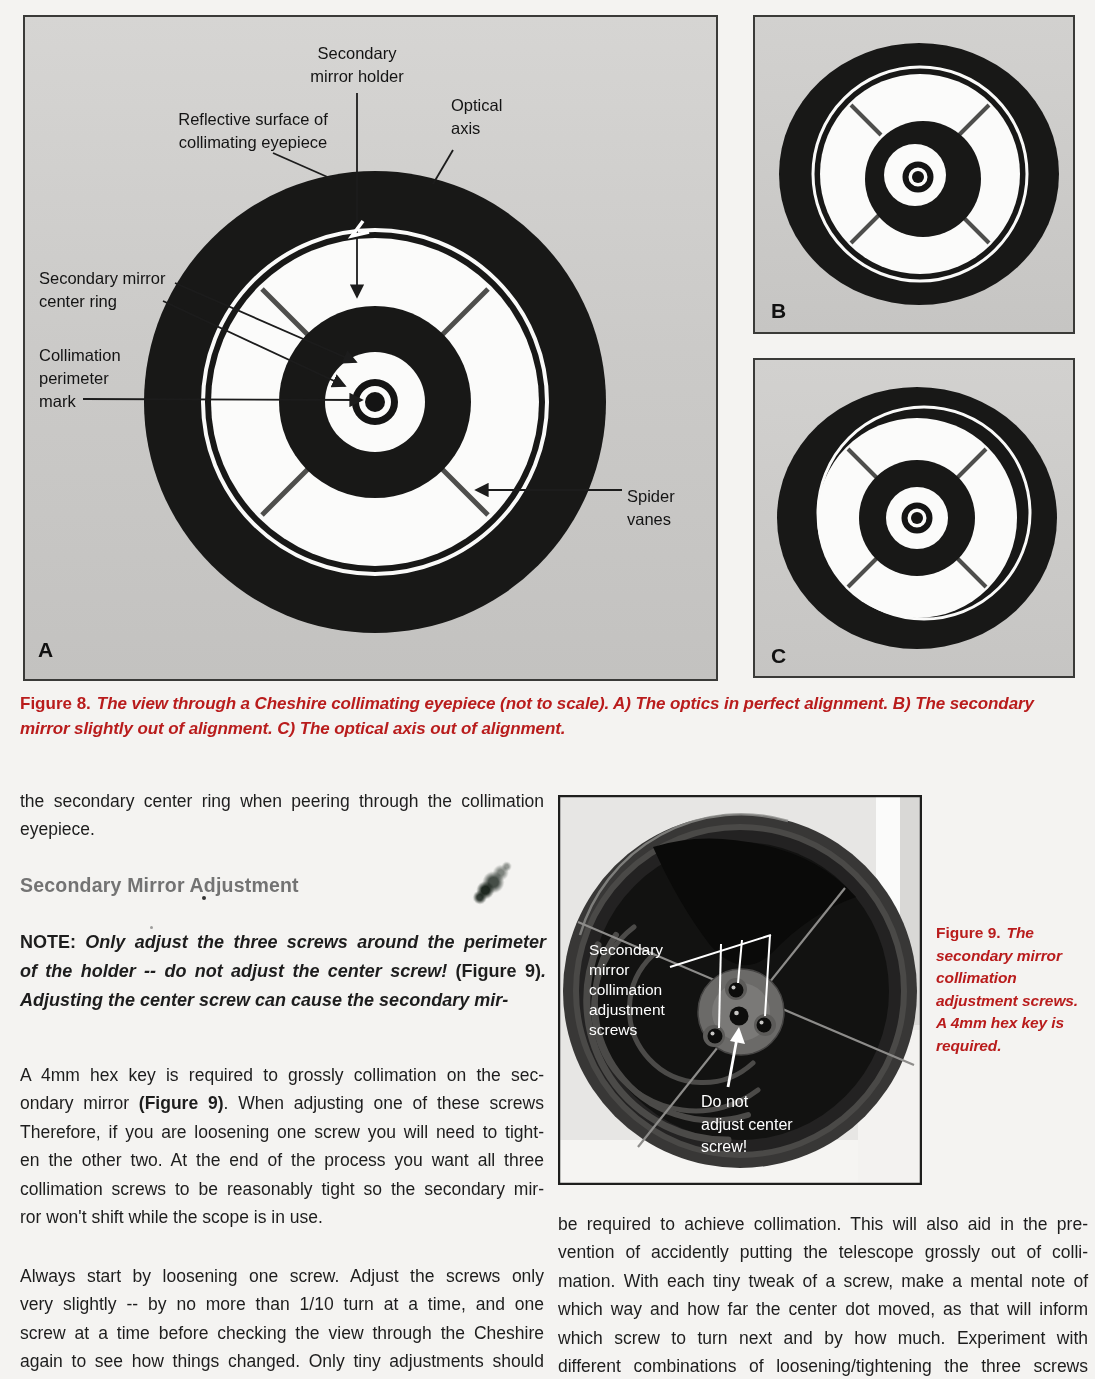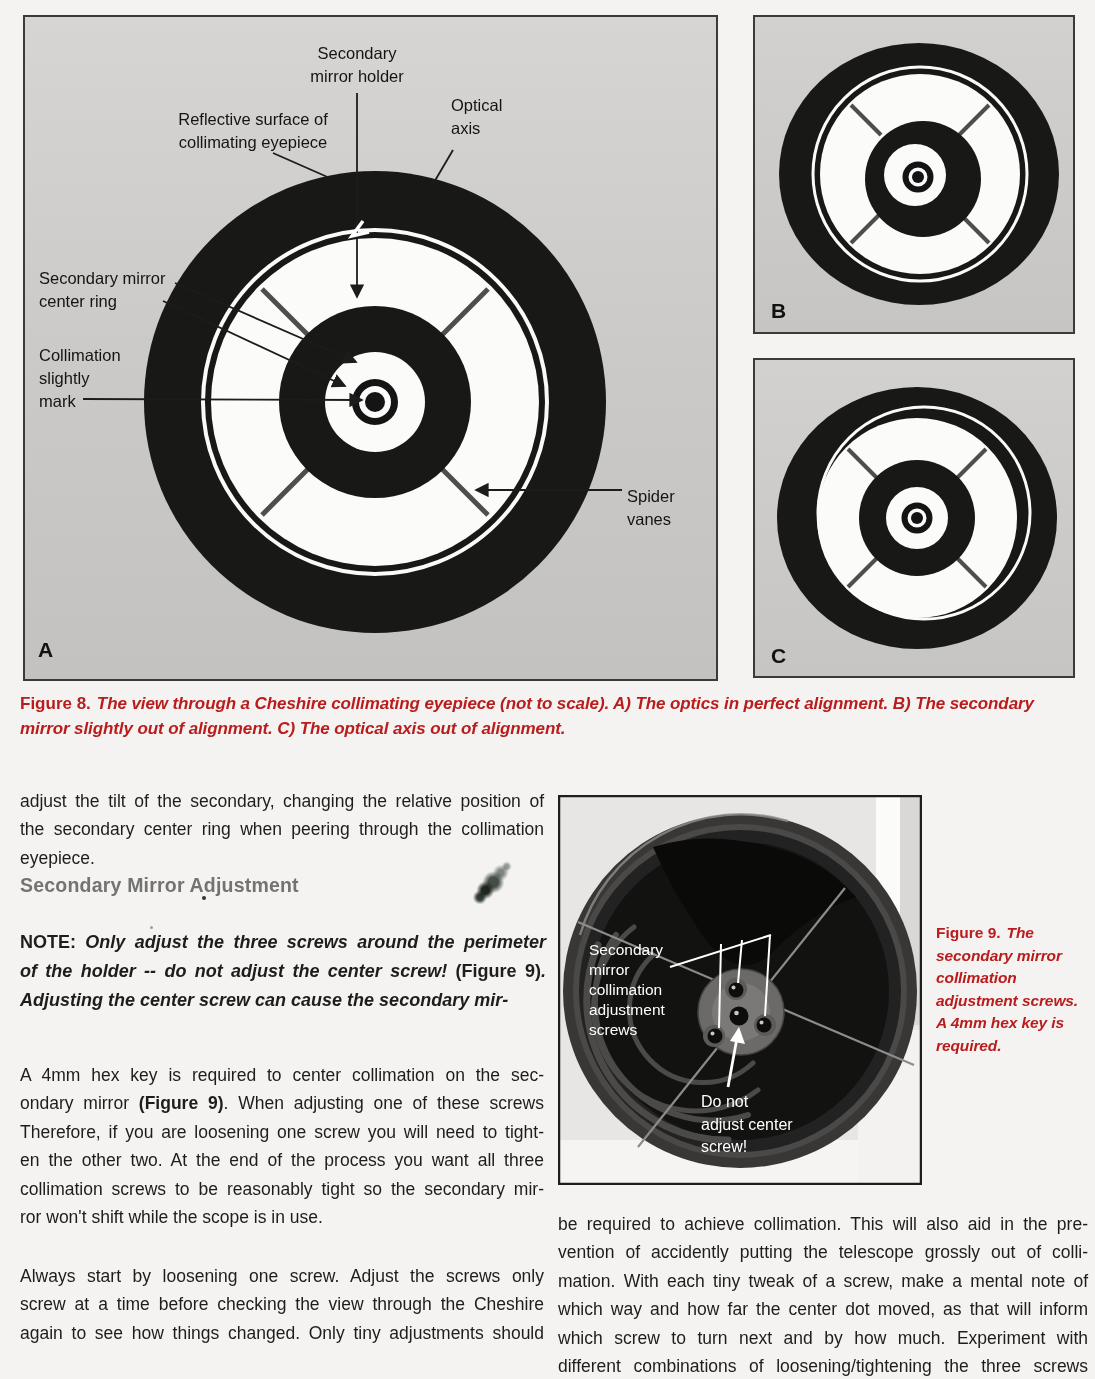--- a/index.html
+++ b/index.html
@@ -91,21 +91,21 @@
     <div class="dlabel tc" style="left:138px;top:91px;width:180px;">
         <div class="ln"><span>Reflective surface of</span></div>
         <div class="ln"><span>collimating eyepiece</span></div>
       </div>
     <div class="dlabel" style="left:14px;top:250px;width:150px;">
         <div class="ln"><span>Secondary mirror</span></div>
         <div class="ln"><span>center ring</span></div>
       </div>
     <div class="dlabel" style="left:14px;top:327px;width:120px;">
         <div class="ln"><span>Collimation</span></div>
-        <div class="ln"><span>slightly</span></div>
+        <div class="ln"><span>perimeter</span></div>
         <div class="ln"><span>mark</span></div>
       </div>
     <div class="dlabel" style="left:602px;top:468px;width:80px;">
         <div class="ln"><span>Spider</span></div>
         <div class="ln"><span>vanes</span></div>
       </div>
     <div class="corner-letter" style="left:13px;top:621px;"><span>A</span></div>
   </div>
 
   <div class="panel" style="left:753px;top:15px;width:322px;height:319px;background:linear-gradient(180deg,#d2d1cf,#c6c5c3);">
@@ -145,47 +145,47 @@
       <circle cx="162" cy="158" r="6" fill="#141414"></circle>
     </svg>
     <div class="corner-letter" style="left:16px;top:284px;"><span>C</span></div>
   </div>
 
   <div class="caption" style="left:20px;top:691px;width:1030px;">
     <span class="cap-lab"><span>Figure 8.</span></span><span class="cap-txt"><span>The view through a Cheshire collimating eyepiece (not to scale). A) The optics in perfect alignment. B) The secondary mirror slightly out of alignment. C) The optical axis out of alignment.</span></span>
   </div>
 
   <div class="para just endleft" style="left:20px;top:787px;width:524px;">
-      <div class="ln"><span>adjust the tilt of the secondary, changing the relative position of</span></div>
       <div class="ln"><span>the secondary center ring when peering through the collimation</span></div>
       <div class="ln"><span>eyepiece.</span></div>
     </div>
 
   <div class="heading" style="left:20px;top:874px;"><span>Secondary Mirror Adjustment</span></div>
   <div class="smudge"></div>
   <div class="speck" style="left:202px;top:896px;width:4px;height:4px;"></div>
   <div class="speck" style="left:150px;top:926px;width:3px;height:3px;opacity:.45;"></div>
 
   <div class="para just endleft bolditalic" style="left:20px;top:928px;width:526px;line-height:29px;">
       <div class="ln"><span></span><span class="b">NOTE:</span><span> Only adjust the three screws around the perimeter</span></div>
       <div class="ln"><span>of the holder -- do not adjust the center screw! </span><span class="b">(Figure 9)</span><span>.</span></div>
       <div class="ln"><span>Adjusting the center screw can cause the secondary mir-</span></div>
     </div>
 
   <div class="para just endleft" style="left:20px;top:1061px;width:524px;">
-      <div class="ln"><span>A 4mm hex key is required to center collimation on the sec-</span></div>
+      <div class="ln"><span>A 4mm hex key is required to grossly collimation on the sec-</span></div>
       <div class="ln"><span>ondary mirror </span><span class="b">(Figure 9)</span><span>. When adjusting one of these screws</span></div>
       <div class="ln"><span>Therefore, if you are loosening one screw you will need to tight-</span></div>
       <div class="ln"><span>en the other two. At the end of the process you want all three</span></div>
       <div class="ln"><span>collimation screws to be reasonably tight so the secondary mir-</span></div>
       <div class="ln"><span>ror won't shift while the scope is in use.</span></div>
     </div>
 
   <div class="para just" style="left:20px;top:1262px;width:524px;">
       <div class="ln"><span>Always start by loosening one screw. Adjust the screws only</span></div>
+      <div class="ln"><span>very slightly -- by no more than 1/10 turn at a time, and one</span></div>
       <div class="ln"><span>screw at a time before checking the view through the Cheshire</span></div>
       <div class="ln"><span>again to see how things changed. Only tiny adjustments should</span></div>
     </div>
 
   <div style="position:absolute;left:558px;top:795px;width:364px;height:390px;">
     <svg width="364" height="390" viewBox="0 0 364 390">
       <rect x="0" y="0" width="364" height="390" fill="#e7e6e4"></rect>
       <rect x="318" y="0" width="24" height="160" fill="#fbfbfa"></rect>
       <rect x="342" y="0" width="22" height="230" fill="#d9d8d6"></rect>
       <rect x="0" y="345" width="364" height="45" fill="#f5f4f2"></rect>

